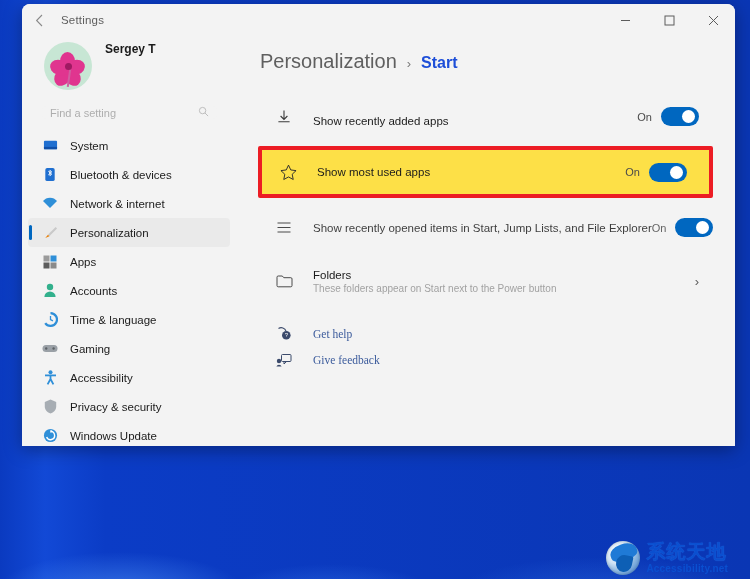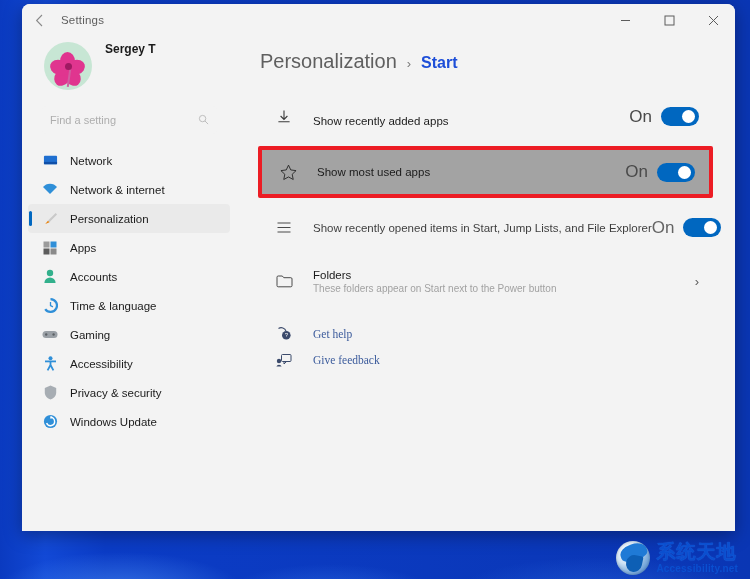--- a/index.html
+++ b/index.html
@@ -34,21 +34,21 @@
       radial-gradient(ellipse 160px 50px at 330px 100px, rgba(70,140,250,.45), rgba(10,60,190,0) 70%),
       radial-gradient(ellipse 220px 60px at 600px 100px, rgba(60,130,245,.40), rgba(10,60,190,0) 70%);
   }
 
   
   #settings-window {
     position: absolute;
     left: 22px;
     top: 4px;
     width: 713px;
-    height: 527px;
+    height: 442px;
     background: #f3f3f3;
     border-radius: 8px 8px 0 0;
     box-shadow: 0 4px 18px rgba(0,0,0,.35);
     overflow: hidden;
     display: flex;
     flex-direction: column;
   }
 
   
   #titlebar {
@@ -275,21 +275,21 @@
     filter: blur(.7px);
     opacity: .8;
   }
   .setting-right {
     margin-left: auto;
     display: flex;
     align-items: center;
     gap: 9px;
   }
   .toggle-state {
-    font-size: 17px;
+    font-size: 11px;
     color: #4a4a4a;
   }
   .toggle {
     width: 38px;
     height: 19px;
     border-radius: 10px;
     background: #0067c0;
     position: relative;
     cursor: pointer;
     flex: 0 0 38px;
@@ -308,25 +308,25 @@
   .blurred-row .setting-label { filter: blur(.55px); opacity: .85; }
   .blurred-row .toggle-state { filter: blur(.55px); opacity: .85; }
   .blurred-row .toggle { filter: blur(.35px); }
   .mild-blur .setting-label { filter: blur(.25px); margin-top: 8px; }
 
   
   #highlight-box {
     position: relative;
     border: 4px solid #ec1c24;
     border-radius: 2px;
-    background: #a3a3a3;
+    background: #fde047;
     height: 52px;
     display: flex;
     align-items: center;
-    padding: 0 14px 0 16px;
+    padding: 0 22px 0 16px;
     margin: 0 0 8px 0;
   }
 
   .chevron-right {
     margin-left: auto;
     color: #5c5c5c;
     font-size: 13px;
   }
 
   .link-row {
@@ -348,21 +348,21 @@
   }
   .link-text {
     font-size: 11.5px;
     color: #3a5a9b;
     font-family: Liberation Serif, serif;
   }
 
   
   #watermark {
     position: absolute;
-    right: 12px;
+    right: 22px;
     bottom: 4px;
     display: flex;
     align-items: center;
     gap: 6px;
     z-index: 50;
   }
   #watermark-logo {
     width: 34px;
     height: 34px;
     border-radius: 50%;
@@ -470,23 +470,32 @@
 
       <div id="nav-list">
 
         <div class="nav-item">
           <span class="nav-icon">
             <svg width="15" height="15" viewBox="0 0 16 16">
               <rect x="1" y="3" width="14" height="9" rx="1" fill="#1f6fd0"></rect>
               <rect x="1" y="9.5" width="14" height="2.5" fill="#0f4fa8"></rect>
             </svg>
           </span>
-          <span class="nav-label">Network</span>
-        </div>
-
+          <span class="nav-label">System</span>
+        </div>
+
+        <div class="nav-item">
+          <span class="nav-icon">
+            <svg width="14" height="15" viewBox="0 0 14 16">
+              <rect x="2" y="1" width="10" height="14" rx="2" fill="#1f6fd0"></rect>
+              <path d="M5.2 4.5 L8.8 7.6 L6.9 9.2 L6.9 3.6 L8.8 5.2 L5.2 8.4" stroke="#fff" stroke-width="1" fill="none"></path>
+            </svg>
+          </span>
+          <span class="nav-label">Bluetooth &amp; devices</span>
+        </div>
 
         <div class="nav-item">
           <span class="nav-icon">
             <svg width="16" height="13" viewBox="0 0 16 13">
               <path d="M1 4 A9 9 0 0 1 15 4 L8 11 Z" fill="#2f8fd8"></path>
             </svg>
           </span>
           <span class="nav-label">Network &amp; internet</span>
         </div>
 

